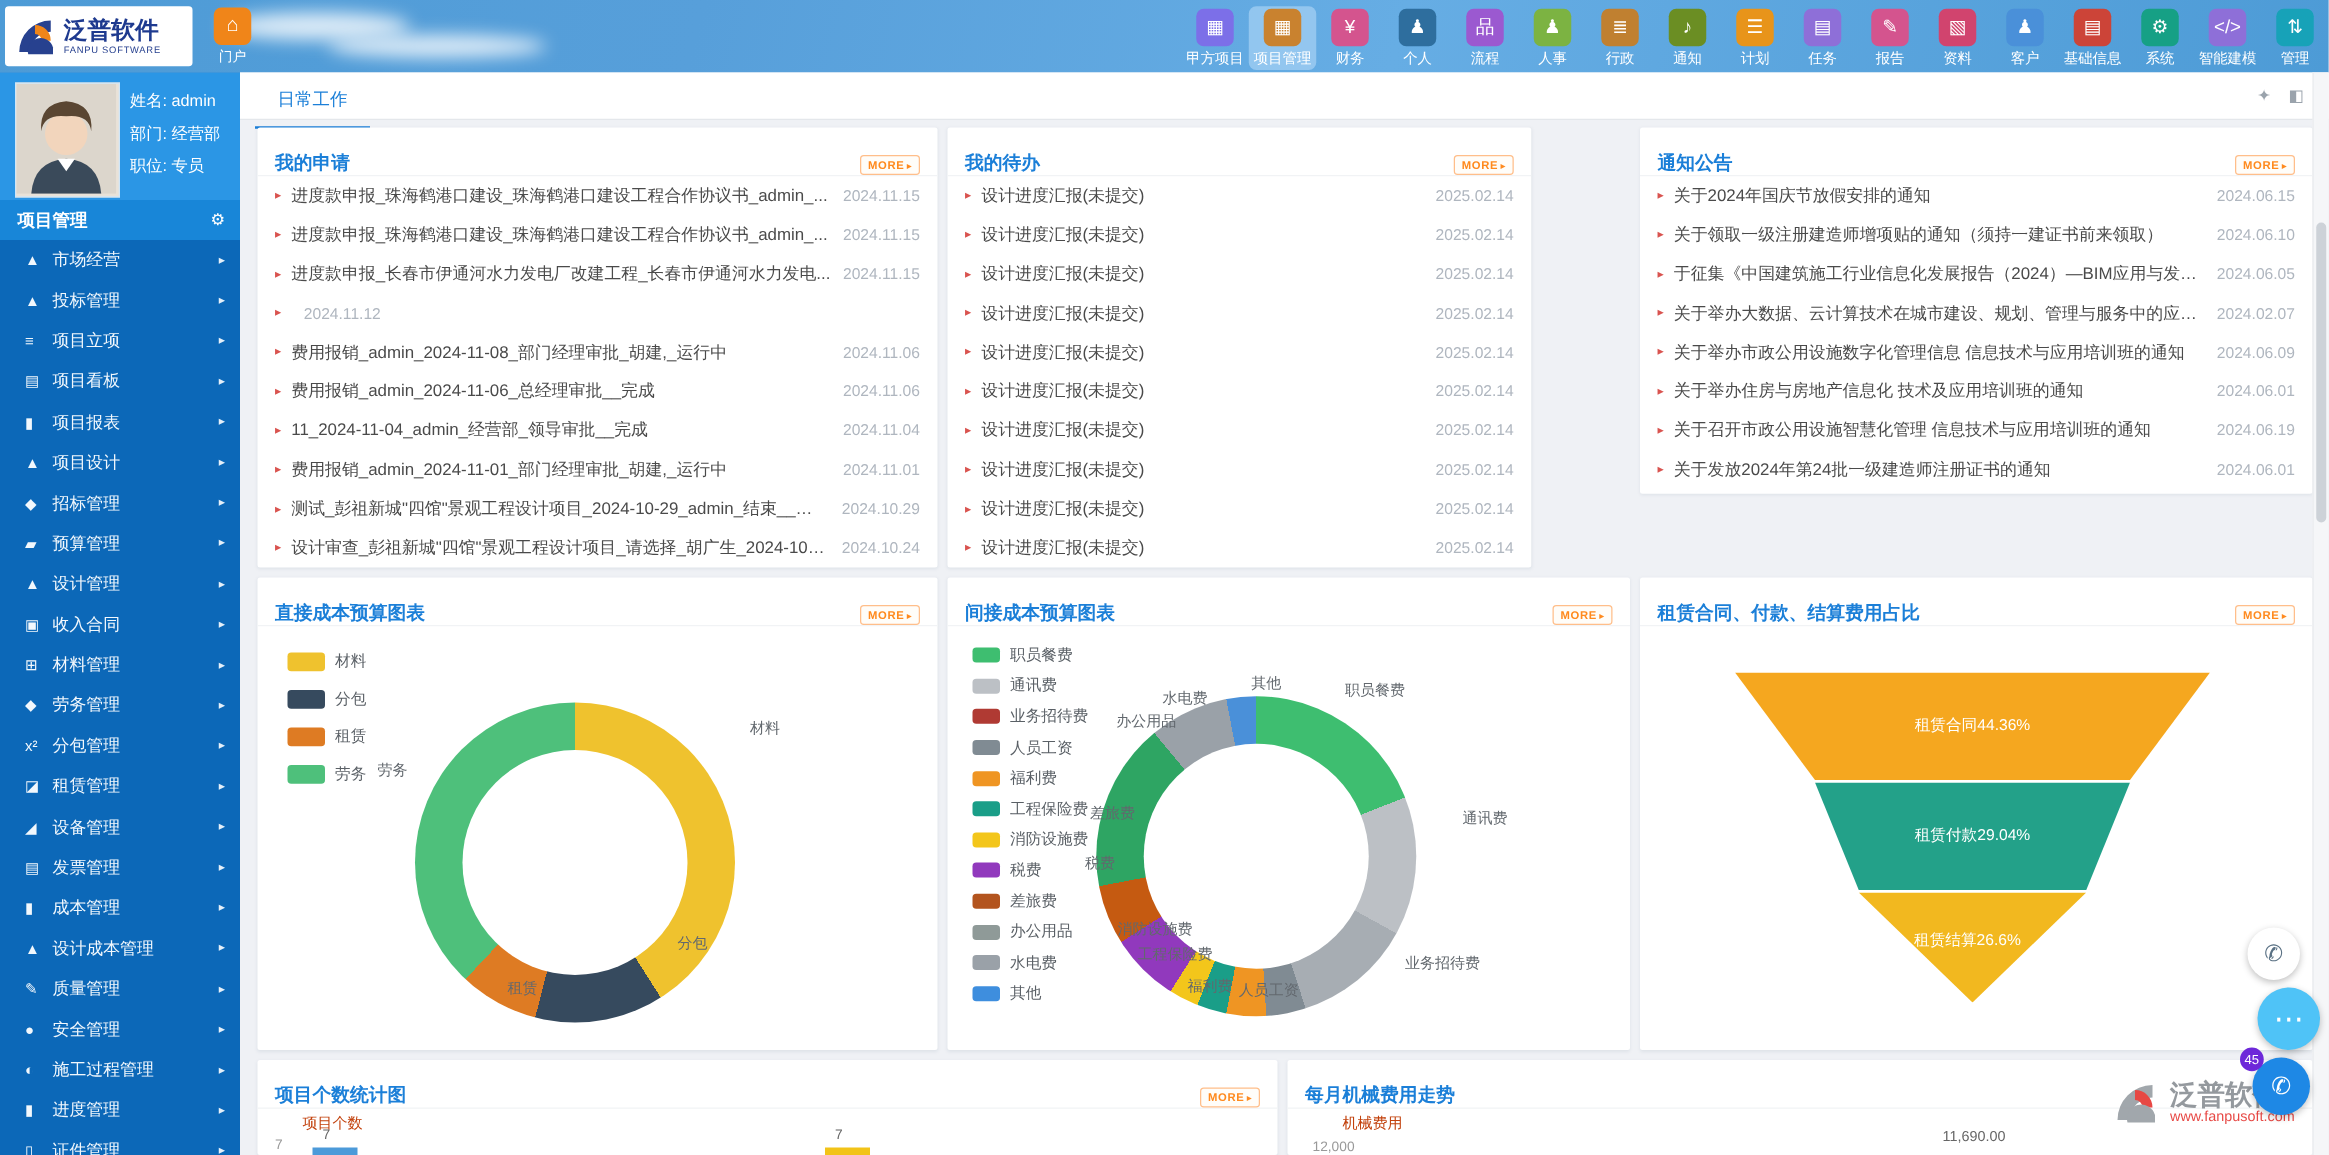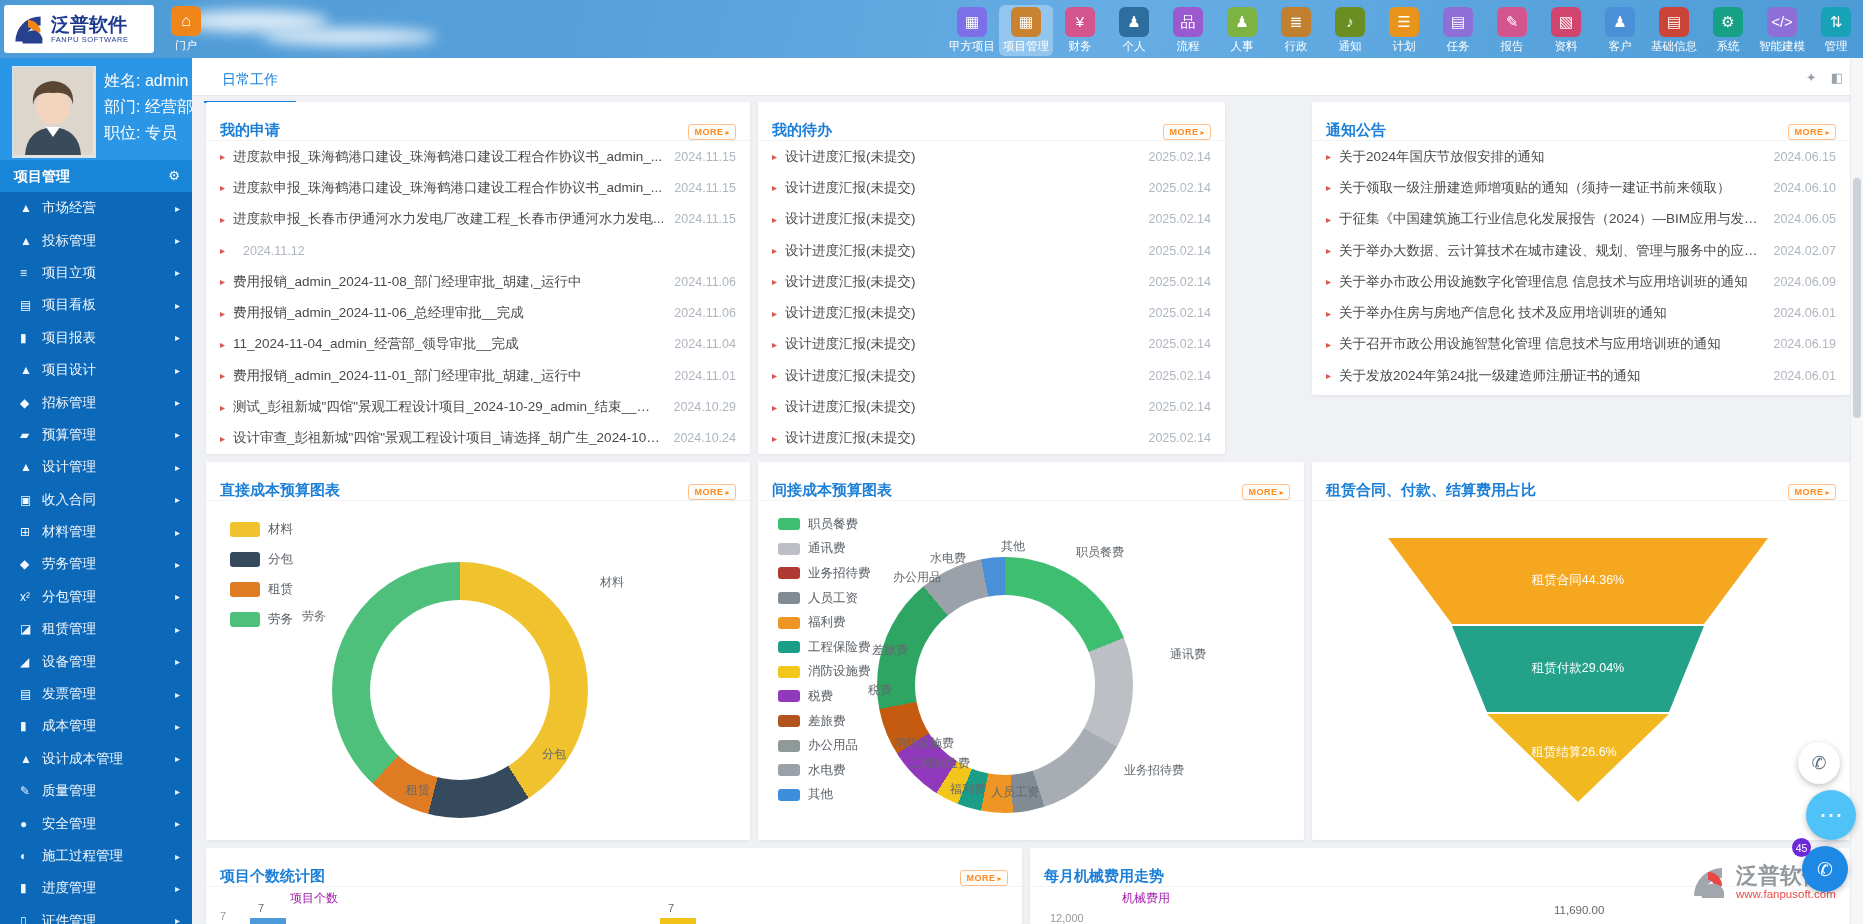--- a/index.html
+++ b/index.html
@@ -20,21 +20,21 @@
   .plabel{font-size:11px;color:#fff;margin-top:2px;}
   .topnav{position:absolute;left:945px;top:5px;display:flex;}
   .nitem{width:54px;text-align:center;padding:2px 0;border-radius:6px;cursor:pointer;}
   .nitem.active{background:rgba(186,221,250,.55);}
   .nicon{width:30px;height:30px;border-radius:6px;color:#fff;font-size:15px;line-height:30px;margin:0 auto;overflow:hidden;}
   .nlabel{font-size:11.5px;color:#fff;margin-top:2px;white-space:nowrap;}
   
   .sidebar{position:absolute;left:0;top:58px;width:192px;height:866px;background:#0C68B8;}
   .user{height:102px;background:#2B96E5;position:relative;}
   .photo{position:absolute;left:12px;top:8px;width:82px;height:90px;background:#E9E2D8;overflow:hidden;border:1px solid #CFE6F8;}
-  .ulines{position:absolute;left:104px;top:10px;color:#fff;font-size:16px;line-height:26px;white-space:nowrap;}
+  .ulines{position:absolute;left:104px;top:10px;color:#fff;font-size:13px;line-height:26px;white-space:nowrap;}
   .sec-hd{height:32px;background:#1886D8;color:#fff;font-size:14px;font-weight:bold;line-height:32px;padding:0 14px;position:relative;cursor:pointer;}
   .gear{position:absolute;right:12px;top:0;font-weight:normal;font-size:13px;cursor:pointer;}
   .mi{height:32.4px;display:flex;align-items:center;padding:0 12px 0 20px;color:#F2F8FD;cursor:pointer;}
   .micon{width:22px;font-size:12px;}
   .mlabel{flex:1;font-size:13.5px;}
   .marrow{font-size:10px;opacity:.95;}
   
   .tabbar{position:absolute;left:192px;top:58px;width:1671px;height:38px;background:#fff;border-bottom:1px solid #E4E7EB;box-sizing:border-box;}
   .tab{position:absolute;left:12px;top:0;height:35px;line-height:35px;padding:4px 18px;color:#1B7FD8;font-size:14px;
        border-bottom:2px solid #1B7FD8;cursor:pointer;}
@@ -78,21 +78,21 @@
   .ci8{left:114px;top:180px;} .ci9{left:135px;top:107px;} .ci10{left:172px;top:88px;} .ci11{left:243px;top:76px;}
   #d1{left:126px;top:100px;} #d2{left:119px;top:95px;}
   
   .fstage{position:absolute;inset:0;cursor:pointer;}
   .f1{clip-path:polygon(76px 76px,456px 76px,392px 162px,140px 162px);}
   .f2{clip-path:polygon(140px 164px,392px 164px,357px 250px,175px 250px);}
   .f3{clip-path:polygon(175px 252px,357px 252px,266px 340px);}
   .flabel{position:absolute;color:#fff;font-size:12.5px;transform:translateX(-50%);white-space:nowrap;}
   .fl1{left:266px;top:110px;} .fl2{left:266px;top:198px;} .fl3{left:262px;top:282px;}
   
-  .mini-lbl{position:absolute;font-size:12px;color:#a21caf;white-space:nowrap;margin-left:48px;}
+  .mini-lbl{position:absolute;font-size:12px;color:#c2410c;white-space:nowrap;}
   .mini-tick{position:absolute;font-size:11px;color:#999;white-space:nowrap;}
   #pc-lbl{left:36px;top:42px;} #pc-tick{left:14px;top:62px;}
   #pc-v0{left:52px;top:54px;font-size:11px;color:#666;position:absolute;}
   #pc-v1{left:462px;top:54px;font-size:11px;color:#666;position:absolute;}
   .barstub{position:absolute;width:36px;height:6px;}
   #pc-b0{left:44px;top:70px;} #pc-b1{left:454px;top:70px;}
   #mc-lbl{left:44px;top:42px;} #mc-tick{left:20px;top:64px;}
   #mc-pt{left:524px;top:56px;font-size:11.5px;color:#666;position:absolute;}
   
   .scrollbar{position:absolute;right:0;top:58px;width:13px;height:866px;background:#F5F6F8;border-left:1px solid #E9EBEE;box-sizing:border-box;}

